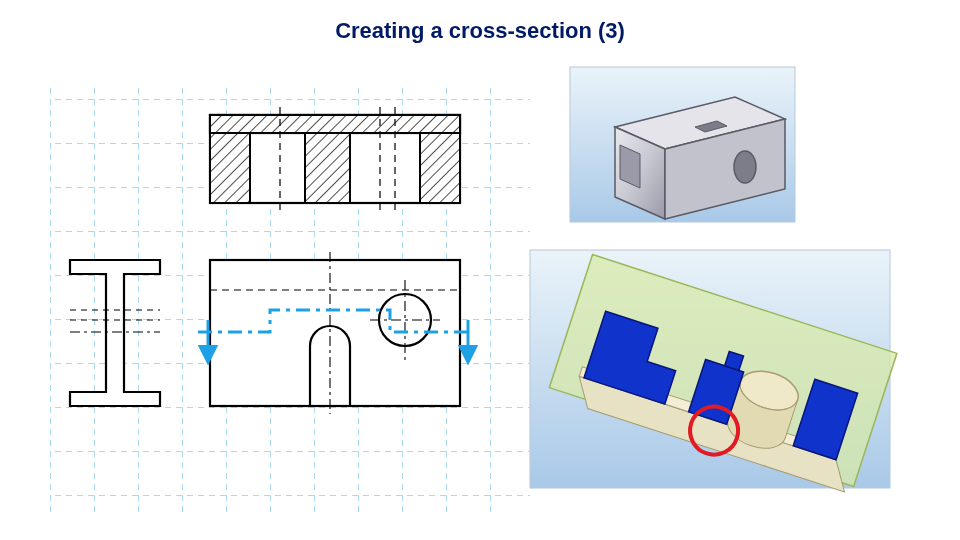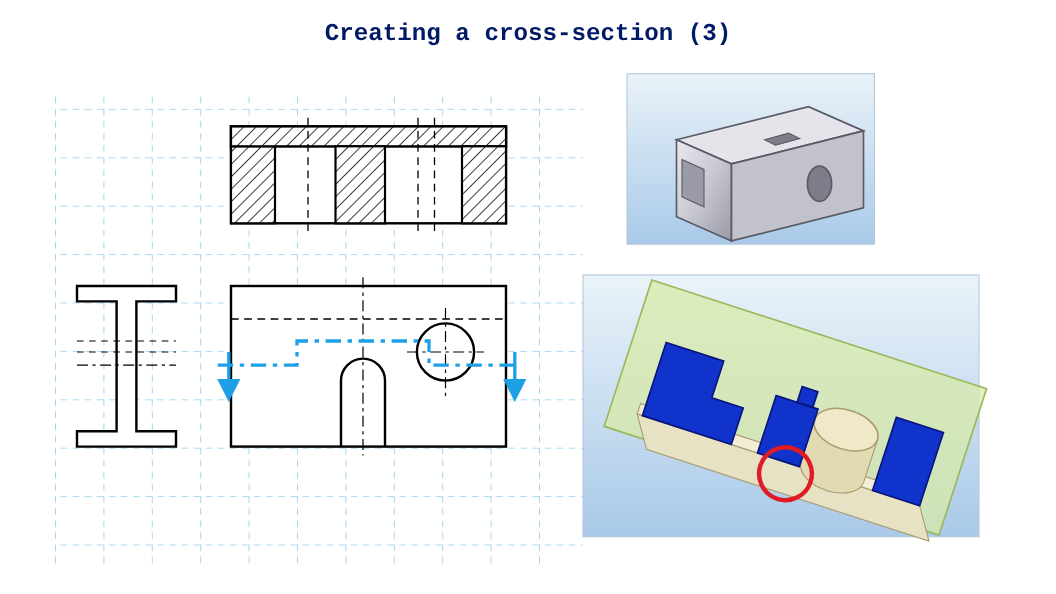--- a/index.html
+++ b/index.html
@@ -14,21 +14,20 @@
   }
   .title {
     position: absolute;
     top: 18px;
     left: 0;
     right: 0;
     text-align: center;
     font-size: 22px;
     font-weight: bold;
     color: #001a66;
-    font-family: Liberation Mono, monospace;
   }
   .canvas {
     position: absolute;
     top: 55px;
     left: 50px;
     width: 860px;
     height: 470px;
   }
   svg { display: block; }
 </style>

